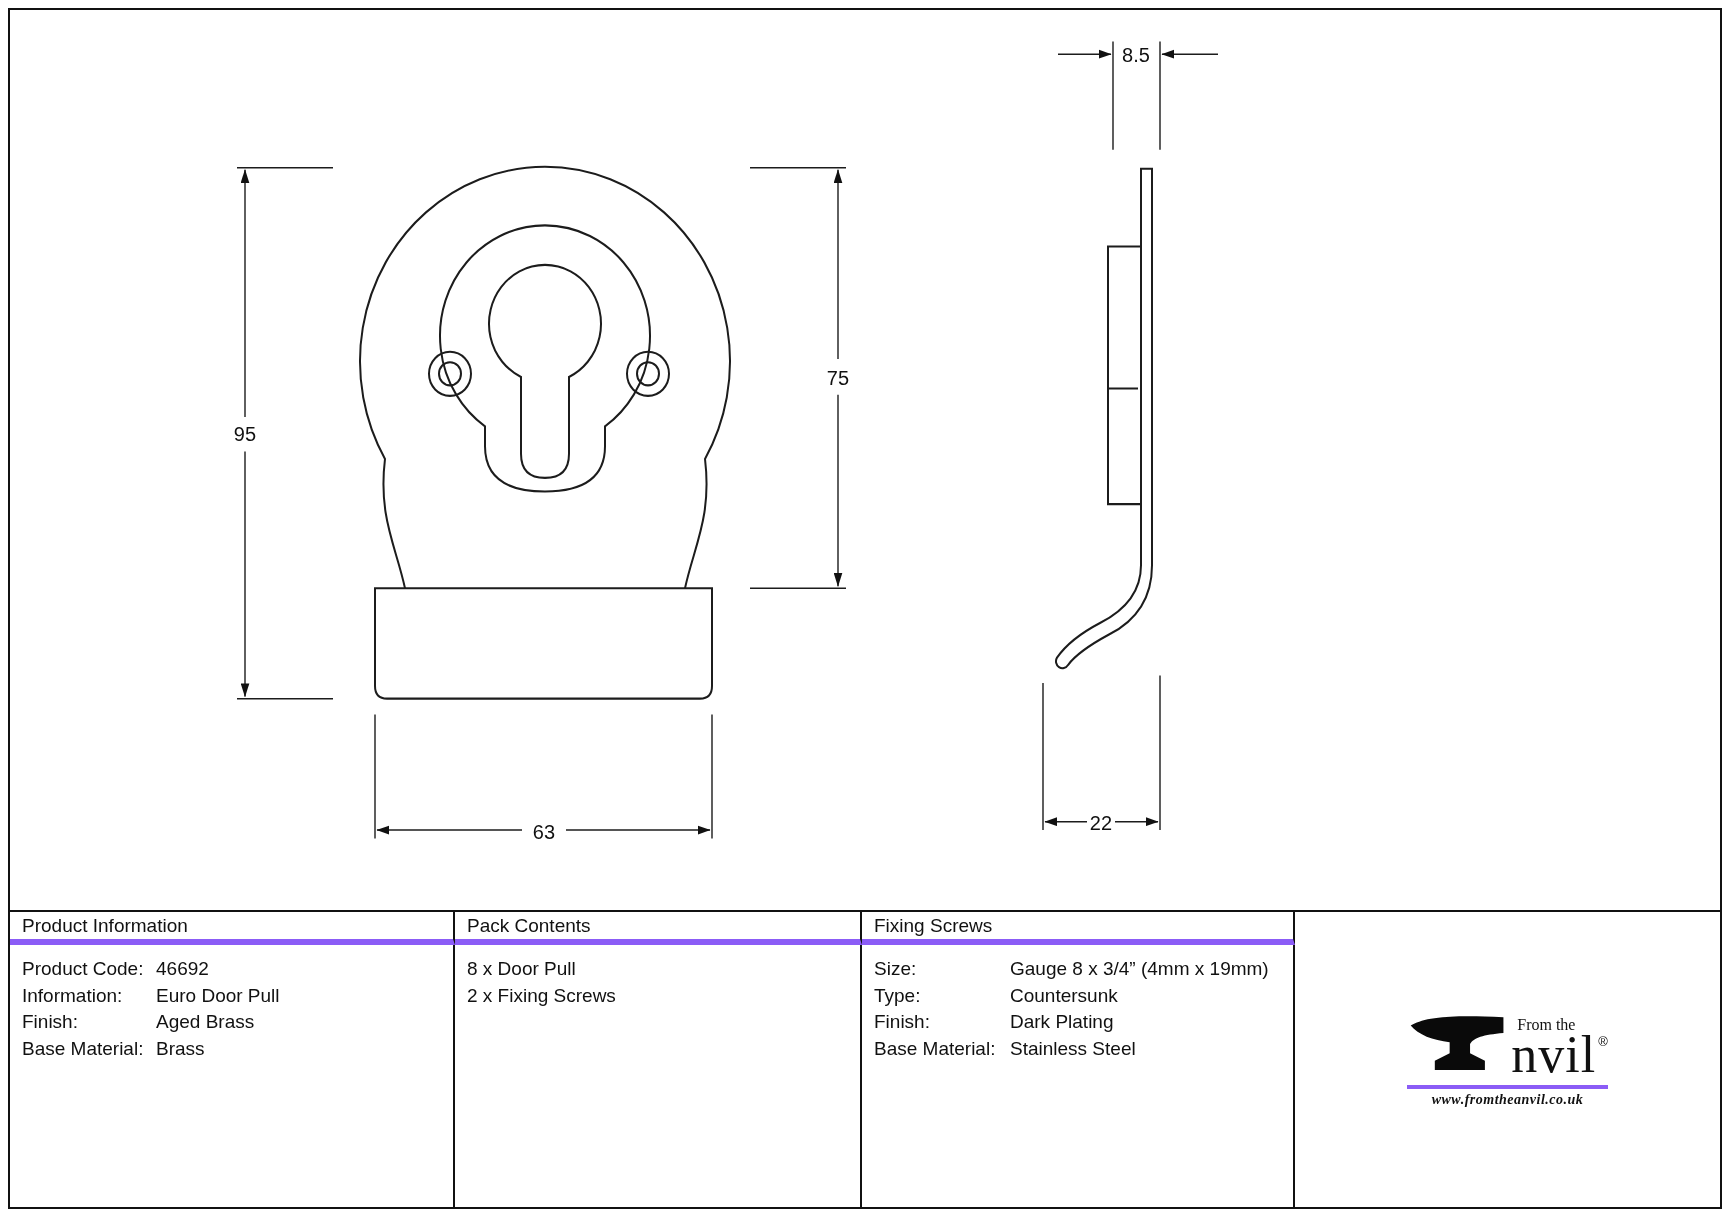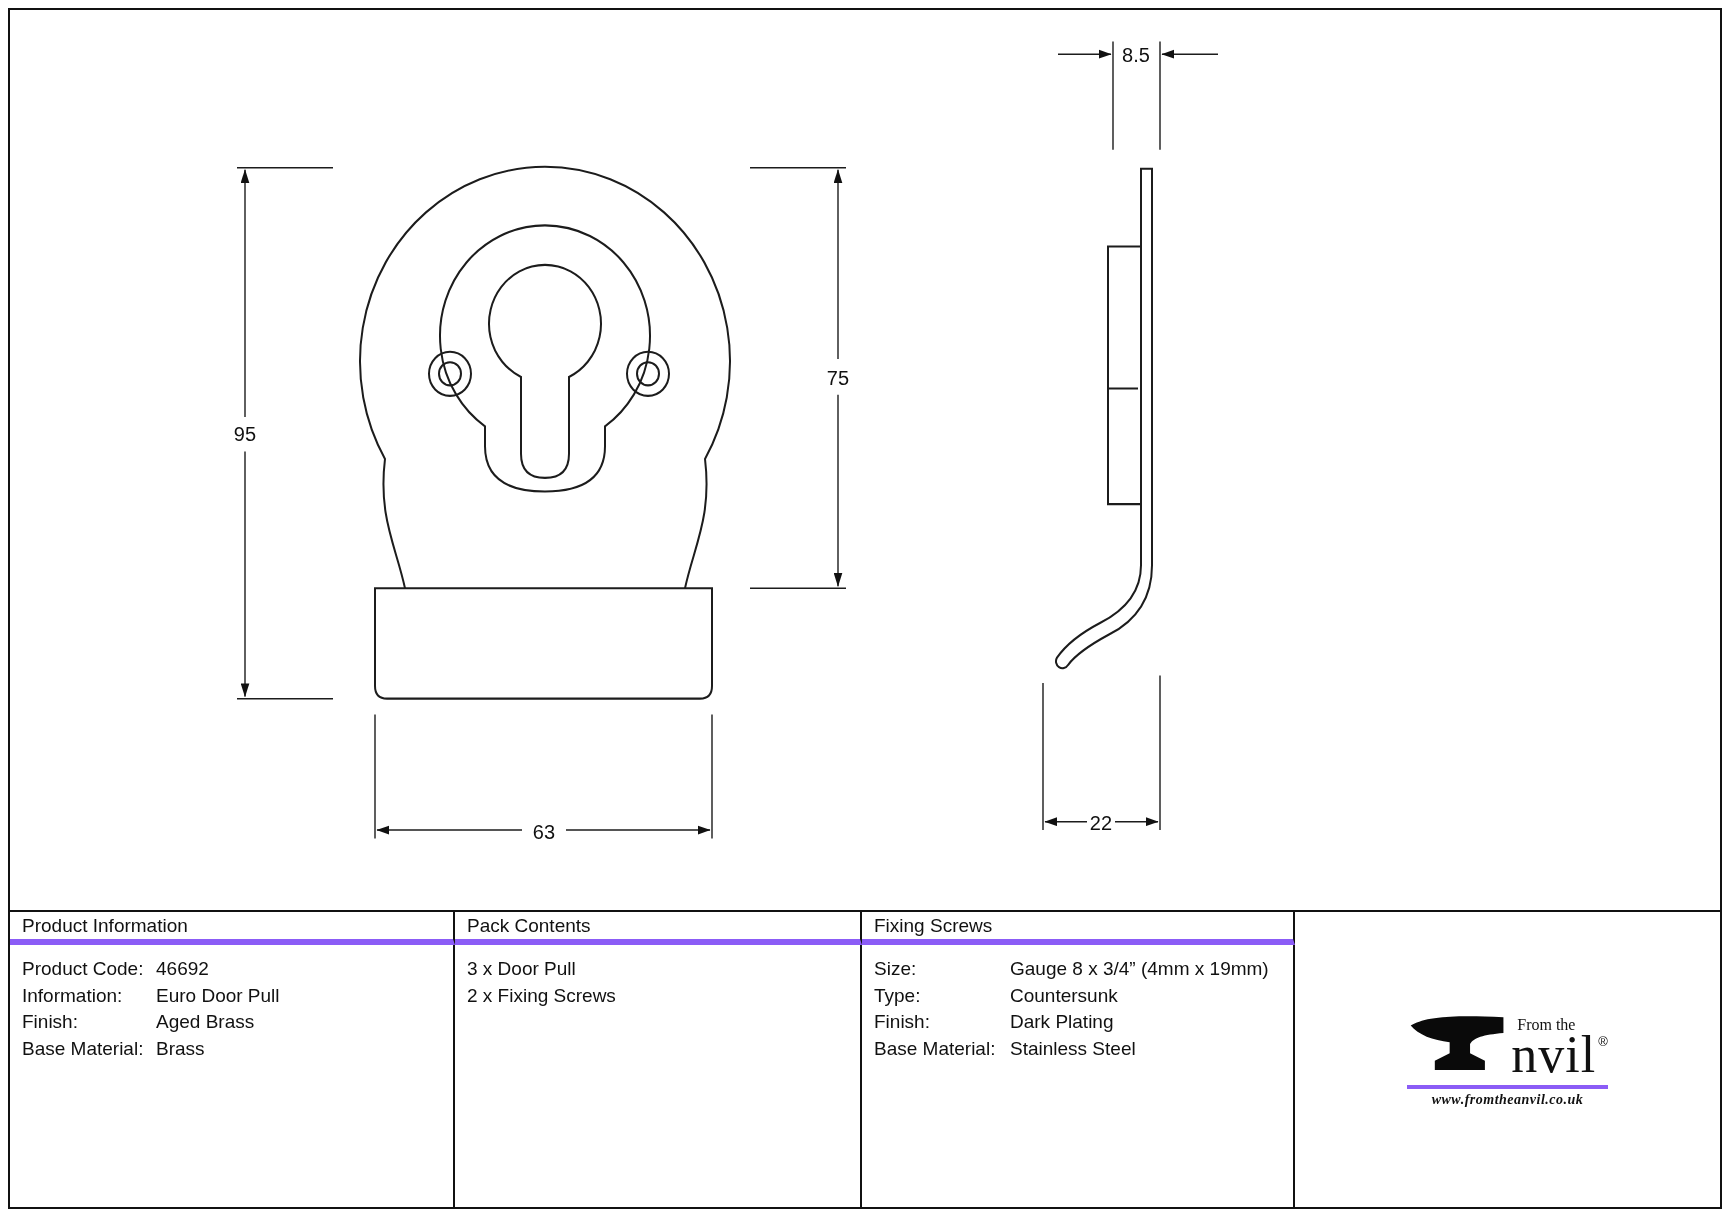--- a/index.html
+++ b/index.html
@@ -124,21 +124,21 @@
         <span class="k">Finish:</span>
         <span class="v">Aged Brass</span>
       </div>
       <div class="kv">
         <span class="k">Base Material:</span>
         <span class="v">Brass</span>
       </div>
     </div>
 
     <div class="cell tbody c2">
-      <div class="pitem">3 x Door Pull</div>
+      <div class="pitem">8 x Door Pull</div>
       <div class="pitem">2 x Fixing Screws</div>
     </div>
 
     <div class="cell tbody c3 fix">
       <div class="kv">
         <span class="k">Size:</span>
         <span class="v">Gauge 8 x 3/4” (4mm x 19mm)</span>
       </div>
       <div class="kv">
         <span class="k">Type:</span>

